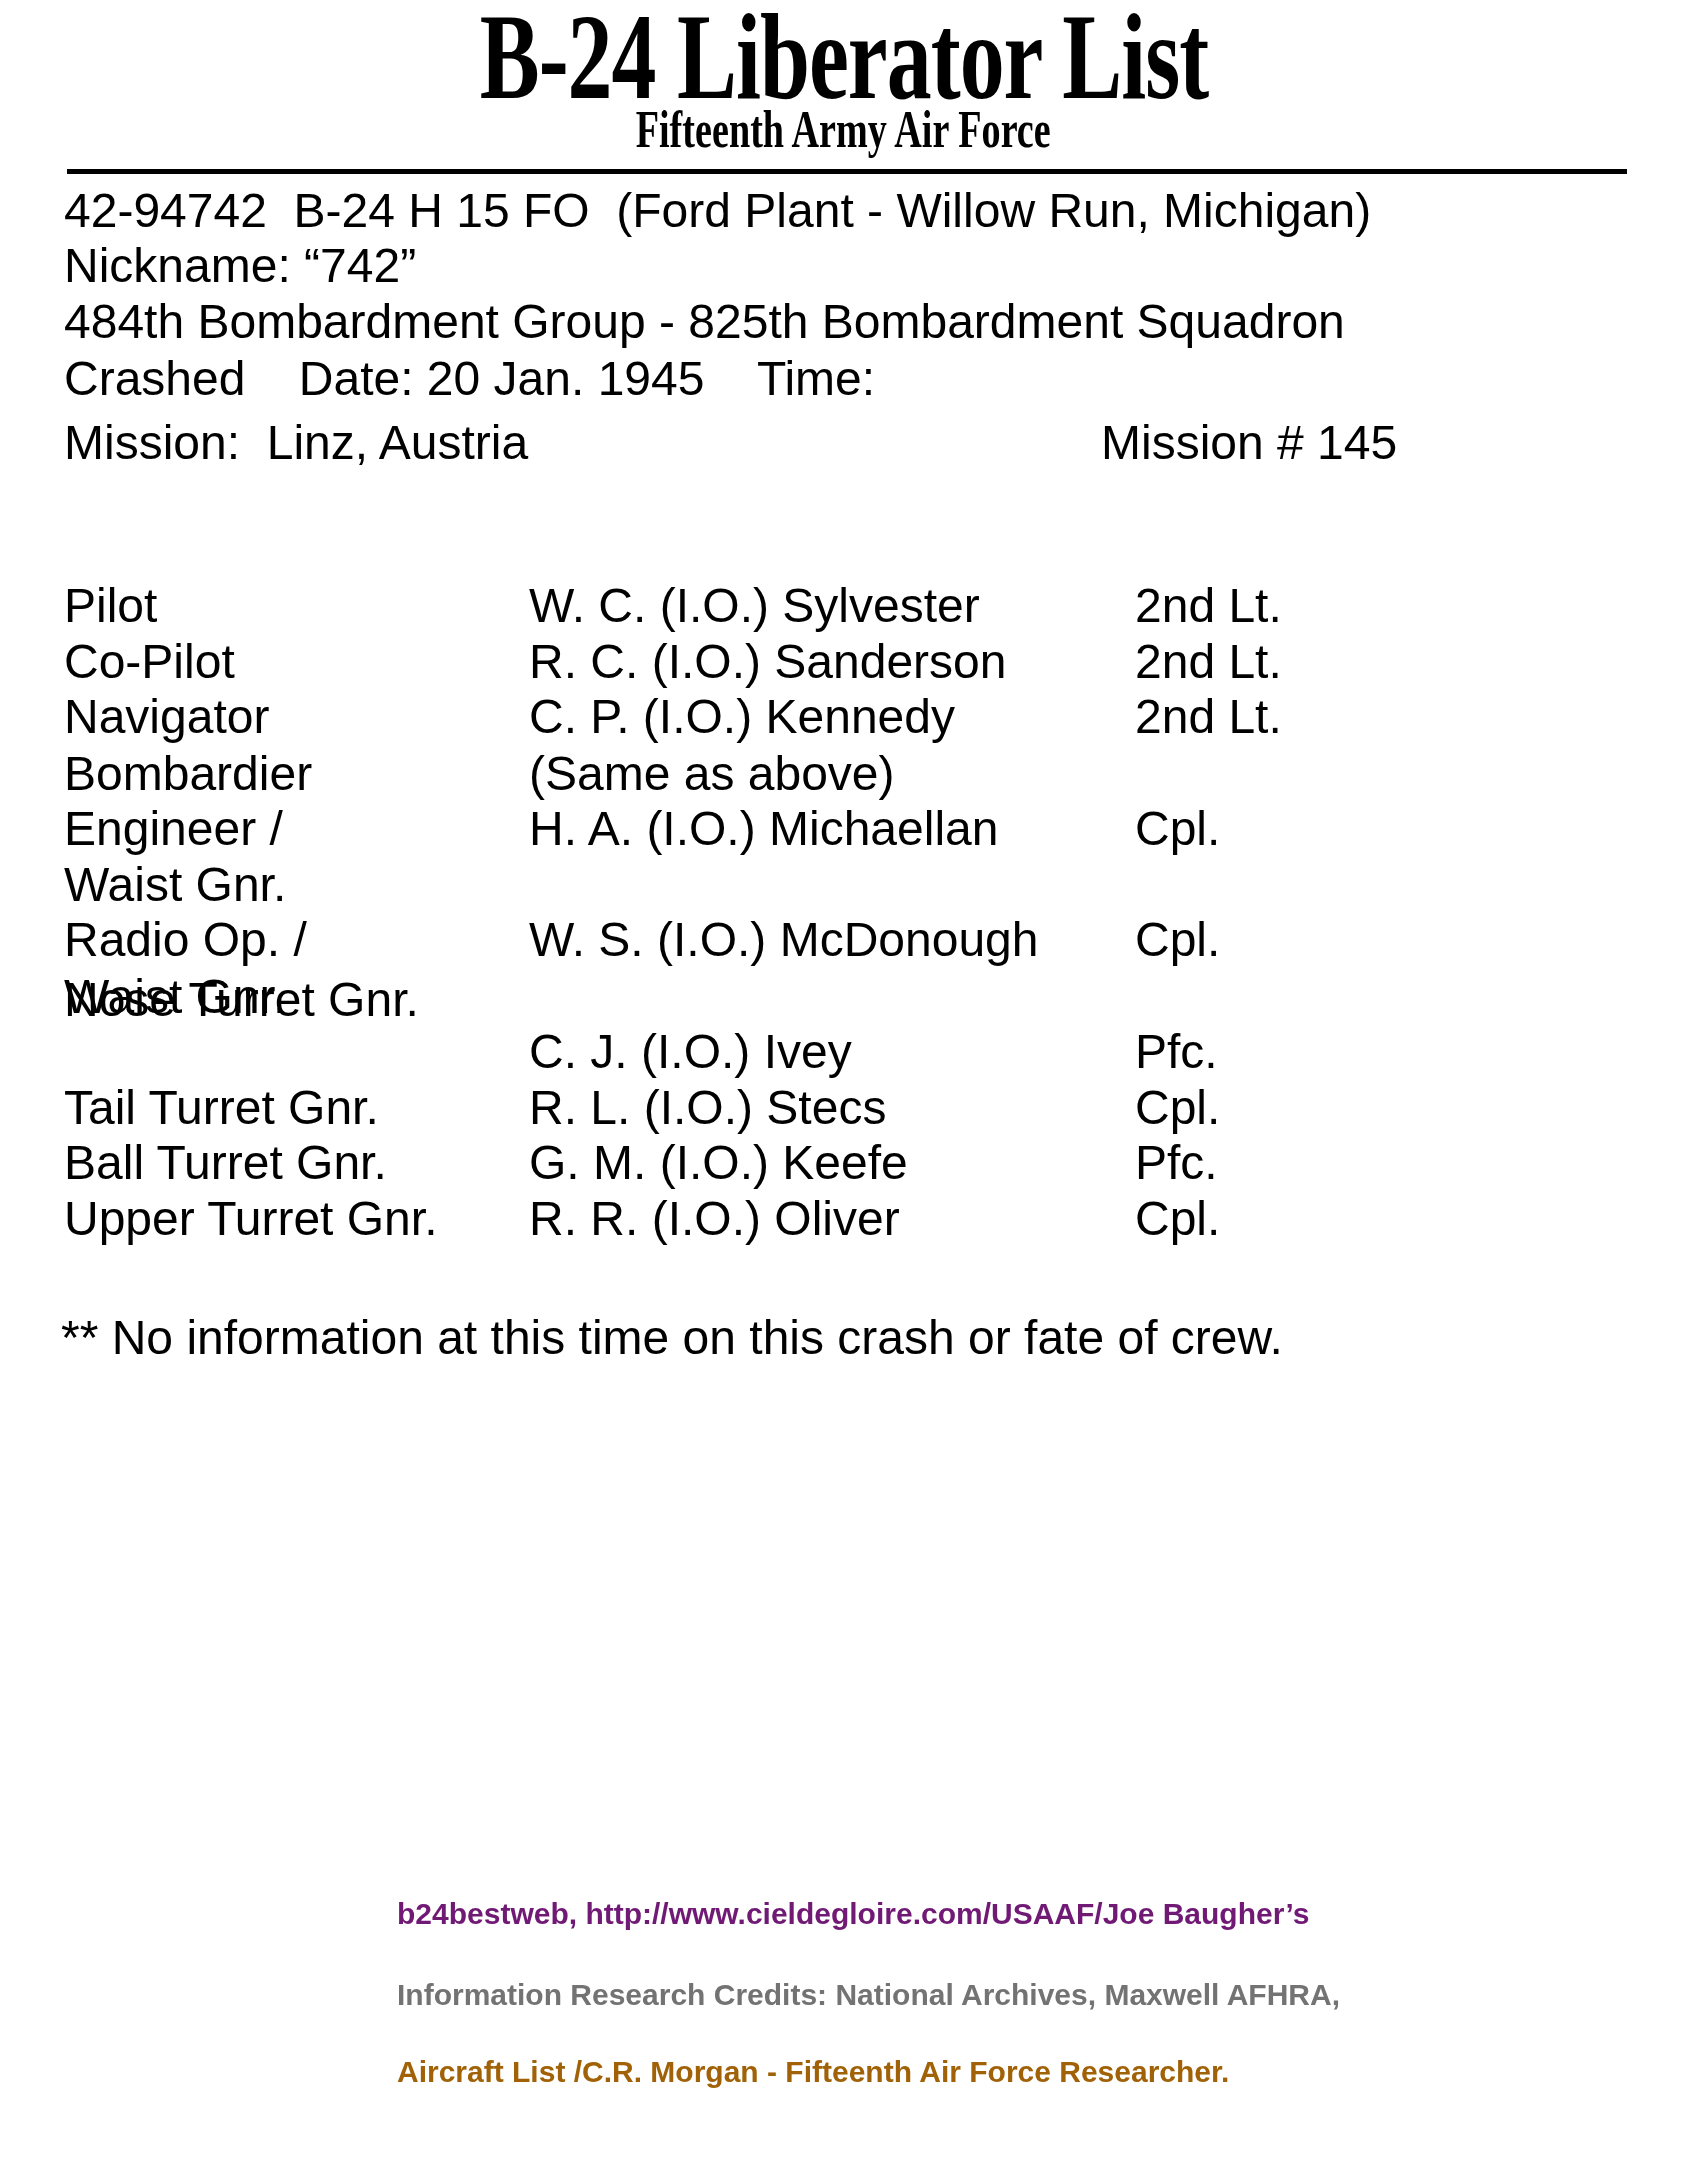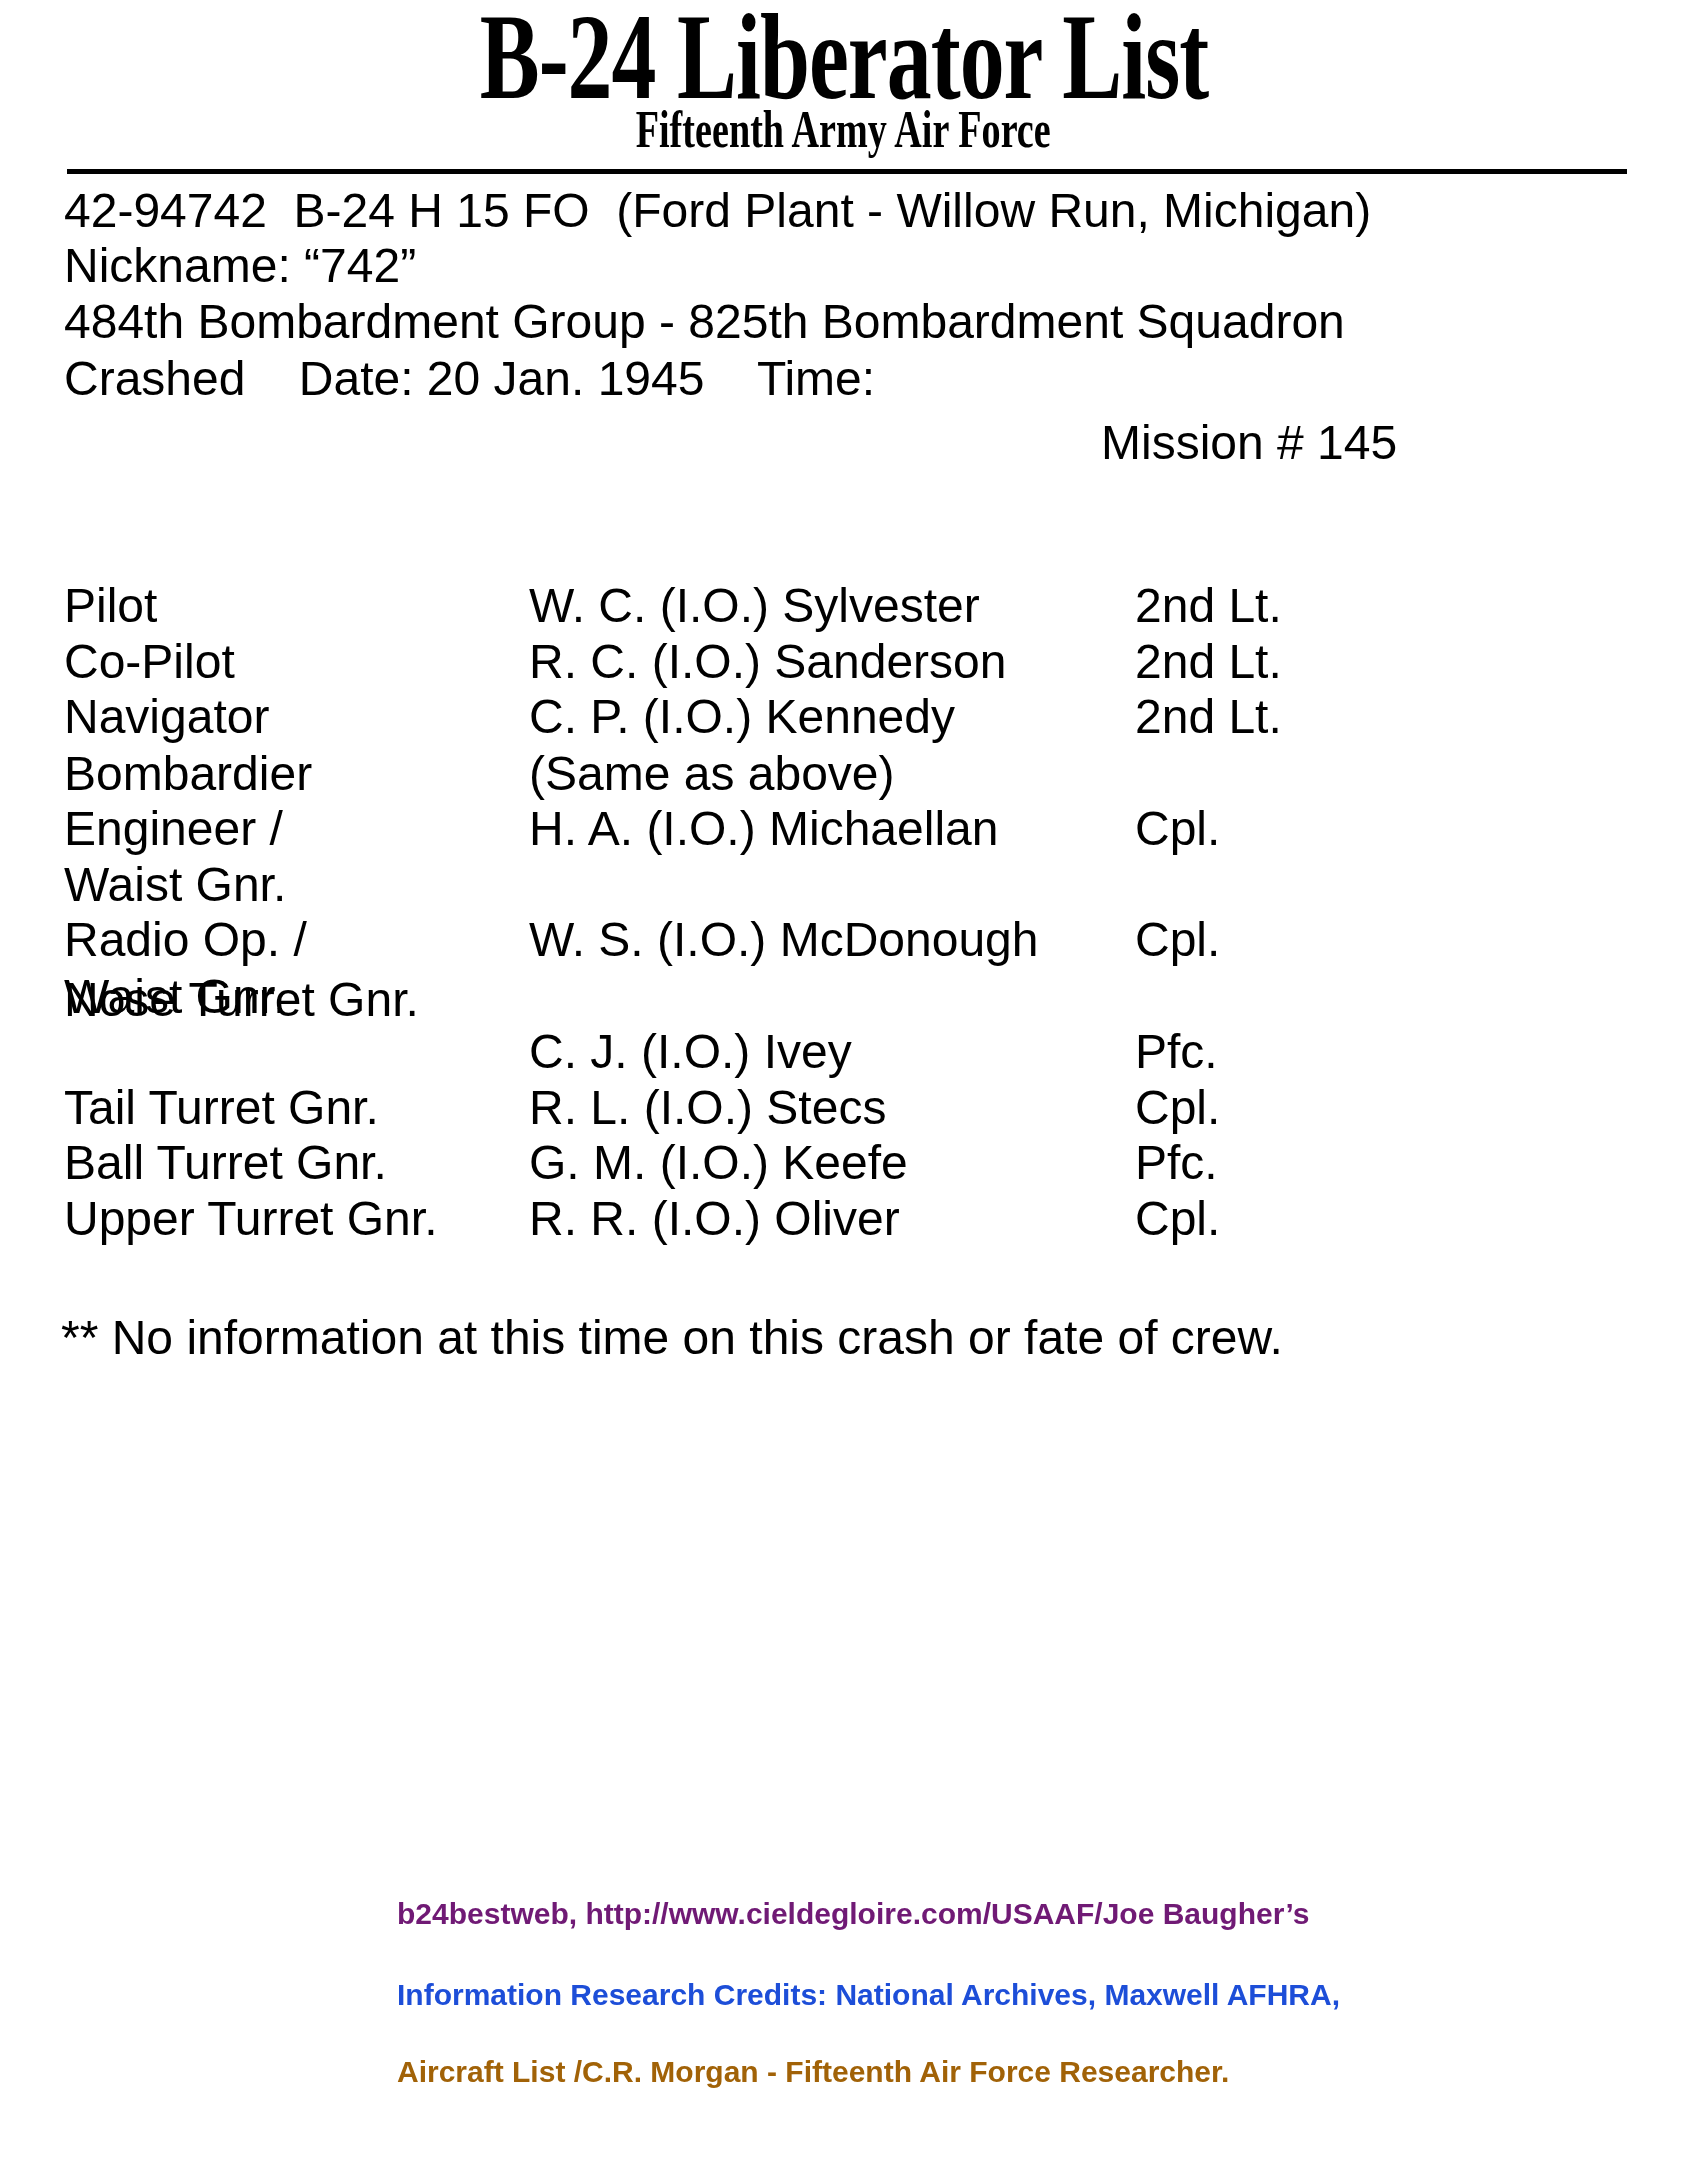--- a/index.html
+++ b/index.html
@@ -70,20 +70,21 @@
   <div class="center-row" style="top:103px">
     <span class="subtitle-text">Fifteenth Army Air Force</span>
   </div>
 
   <div class="rule" style="top:169px;left:67px;width:1560px;height:5.3px"></div>
 
   <div class="line" style="top:187px;left:64px">42-94742  B-24 H 15 FO  (Ford Plant - Willow Run, Michigan)</div>
   <div class="line" style="top:242px;left:64px">Nickname: “742”</div>
   <div class="line" style="top:298px;left:64px">484th Bombardment Group - 825th Bombardment Squadron</div>
   <div class="line" style="top:355px;left:64px">Crashed    Date: 20 Jan. 1945    Time:</div>
+  <div class="line" style="top:419px;left:64px">Mission:  Linz, Austria</div>
   <div class="line" style="top:419px;left:1101px">Mission # 145</div>
 
   <div>
     <div class="line" style="top:582px;left:64px">Pilot</div>
     <div class="line" style="top:582px;left:529px">W. C. (I.O.) Sylvester</div>
     <div class="line" style="top:582px;left:1135px">2nd Lt.</div>
 
     <div class="line" style="top:638px;left:64px">Co-Pilot</div>
     <div class="line" style="top:638px;left:529px">R. C. (I.O.) Sanderson</div>
     <div class="line" style="top:638px;left:1135px">2nd Lt.</div>
@@ -125,19 +126,19 @@
     <div class="line" style="top:1139px;left:1135px">Pfc.</div>
 
     <div class="line" style="top:1195px;left:64px">Upper Turret Gnr.</div>
     <div class="line" style="top:1195px;left:529px">R. R. (I.O.) Oliver</div>
     <div class="line" style="top:1195px;left:1135px">Cpl.</div>
   </div>
 
   <div class="line" style="top:1314px;left:61px">** No information at this time on this crash or fate of crew.</div>
 
   <div>
-    <div class="footer-line" style="top: 1980px; left: 397px; color: #1d4ed8;">Information Research Credits: National Archives, Maxwell AFHRA,</div>
+    <div class="footer-line" style="top: 1980px; left: 397px; color: #737373;">Information Research Credits: National Archives, Maxwell AFHRA,</div>
     <div class="footer-line" style="top: 1899px; left: 397px; color: #701a75; text-align: right;">b24bestweb, http://www.cieldegloire.com/USAAF/Joe Baugher’s</div>
     <div class="footer-line" style="top: 2057px; left: 397px; color: #a16207;">Aircraft List /C.R. Morgan - Fifteenth Air Force Researcher.</div>
   </div>
 
 </div>
 
 
 </body></html>

